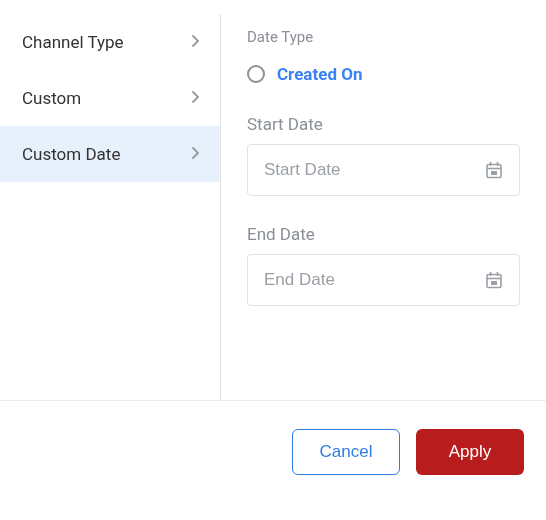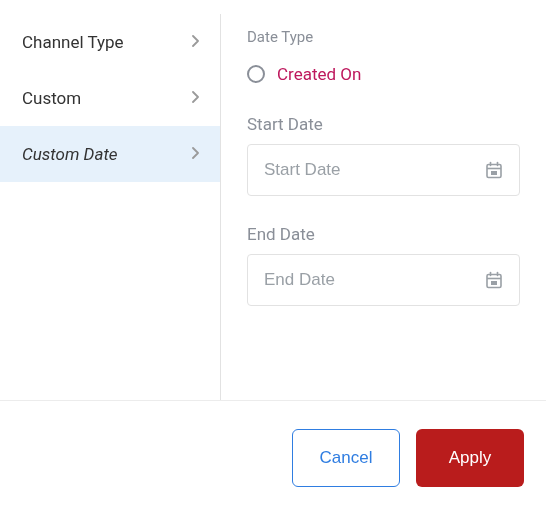--- a/index.html
+++ b/index.html
@@ -32,21 +32,20 @@
     gap: 40px;
   }
   .sidebar-item.active {
     background: #e6f1fb;
   }
   .sidebar-item .label {
     color: #333;
   }
   .sidebar-item.active .label {
     color: #333;
-    font-style: italic;
   }
   .chevron {
     color: #9a9a9a;
     font-size: 16px;
     line-height: 1;
   }
   .content {
     flex: 1;
     padding: 14px 26px 0 26px;
   }
@@ -62,22 +61,23 @@
     margin-bottom: 30px;
   }
   .radio-circle {
     width: 18px;
     height: 18px;
     border: 2px solid #8a8f98;
     border-radius: 50%;
     display: inline-block;
   }
   .radio-label {
-    color: #be185d;
-    font-size: 17px;
+    color: #3b82f6;
+    font-size: 17px;
+    font-weight: bold;
   }
   .field-label {
     color: #8a8f98;
     font-size: 17px;
     margin-bottom: 10px;
   }
   .date-input {
     width: 100%;
     height: 52px;
     border: 1px solid #e2e2e2;
@@ -108,21 +108,21 @@
   .cal-icon svg { display: block; }
   .footer {
     border-top: 1px solid #ececec;
     padding: 28px 22px 0 0;
     display: flex;
     justify-content: flex-end;
     gap: 16px;
   }
   .btn {
     min-width: 108px;
-    height: 58px;
+    height: 46px;
     border-radius: 6px;
     font-size: 17px;
     display: inline-flex;
     align-items: center;
     justify-content: center;
     cursor: pointer;
     border: none;
   }
   .btn-cancel {
     background: #fff;

